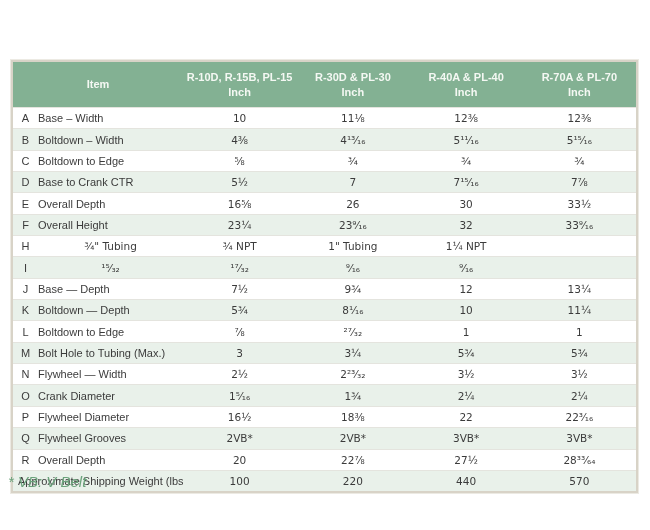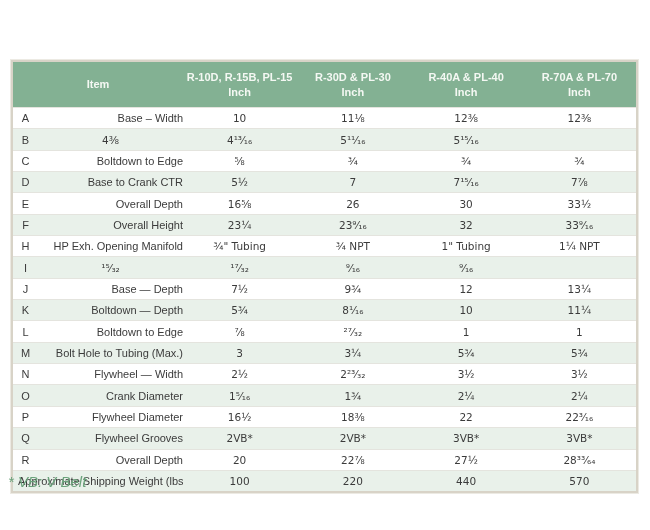--- a/index.html
+++ b/index.html
@@ -42,21 +42,21 @@
     font-size:11px;
     border-top:1px solid #e4e4de;
     background:#ffffff;
   }
   .tbody .row.alt{background:#e9f1ea;}
   .cell-letter{
     text-align:center;
     color:#3b3b3b;
   }
   .cell-item{
-    text-align:right;
+    text-align:left;
     color:#3b3b3b;
     white-space:nowrap;
     overflow:hidden;
   }
   .cell-item.span2{grid-column:1 / 3;padding-left:5px;}
   .cell-val{
     text-align:center;
     color:#3b3b3b;
     font-family:"DejaVu Sans",sans-serif;
     font-size:10.5px;
@@ -101,20 +101,21 @@
         <div class="row">
           <div class="cell-letter">A</div>
           <div class="cell-item">Base – Width</div>
           <div class="cell-val">10</div>
           <div class="cell-val">11⅛</div>
           <div class="cell-val">12⅜</div>
           <div class="cell-val">12⅜</div>
         </div>
         <div class="row alt">
           <div class="cell-letter">B</div>
+          <div class="cell-item">Boltdown – Width</div>
           <div class="cell-val">4⅜</div>
           <div class="cell-val">4¹³⁄₁₆</div>
           <div class="cell-val">5¹¹⁄₁₆</div>
           <div class="cell-val">5¹⁵⁄₁₆</div>
         </div>
         <div class="row">
           <div class="cell-letter">C</div>
           <div class="cell-item">Boltdown to Edge</div>
           <div class="cell-val">⅝</div>
           <div class="cell-val">¾</div>
@@ -140,21 +141,20 @@
         <div class="row alt">
           <div class="cell-letter">F</div>
           <div class="cell-item">Overall Height</div>
           <div class="cell-val">23¼</div>
           <div class="cell-val">23⁹⁄₁₆</div>
           <div class="cell-val">32</div>
           <div class="cell-val">33⁹⁄₁₆</div>
         </div>
         <div class="row">
           <div class="cell-letter">H</div>
-          <div class="cell-item">HP Exh. Opening Manifold</div>
           <div class="cell-val">¾" Tubing</div>
           <div class="cell-val">¾ NPT</div>
           <div class="cell-val">1" Tubing</div>
           <div class="cell-val">1¼ NPT</div>
         </div>
         <div class="row alt">
           <div class="cell-letter">I</div>
           <div class="cell-val">¹⁵⁄₃₂</div>
           <div class="cell-val">¹⁷⁄₃₂</div>
           <div class="cell-val">⁹⁄₁₆</div>

